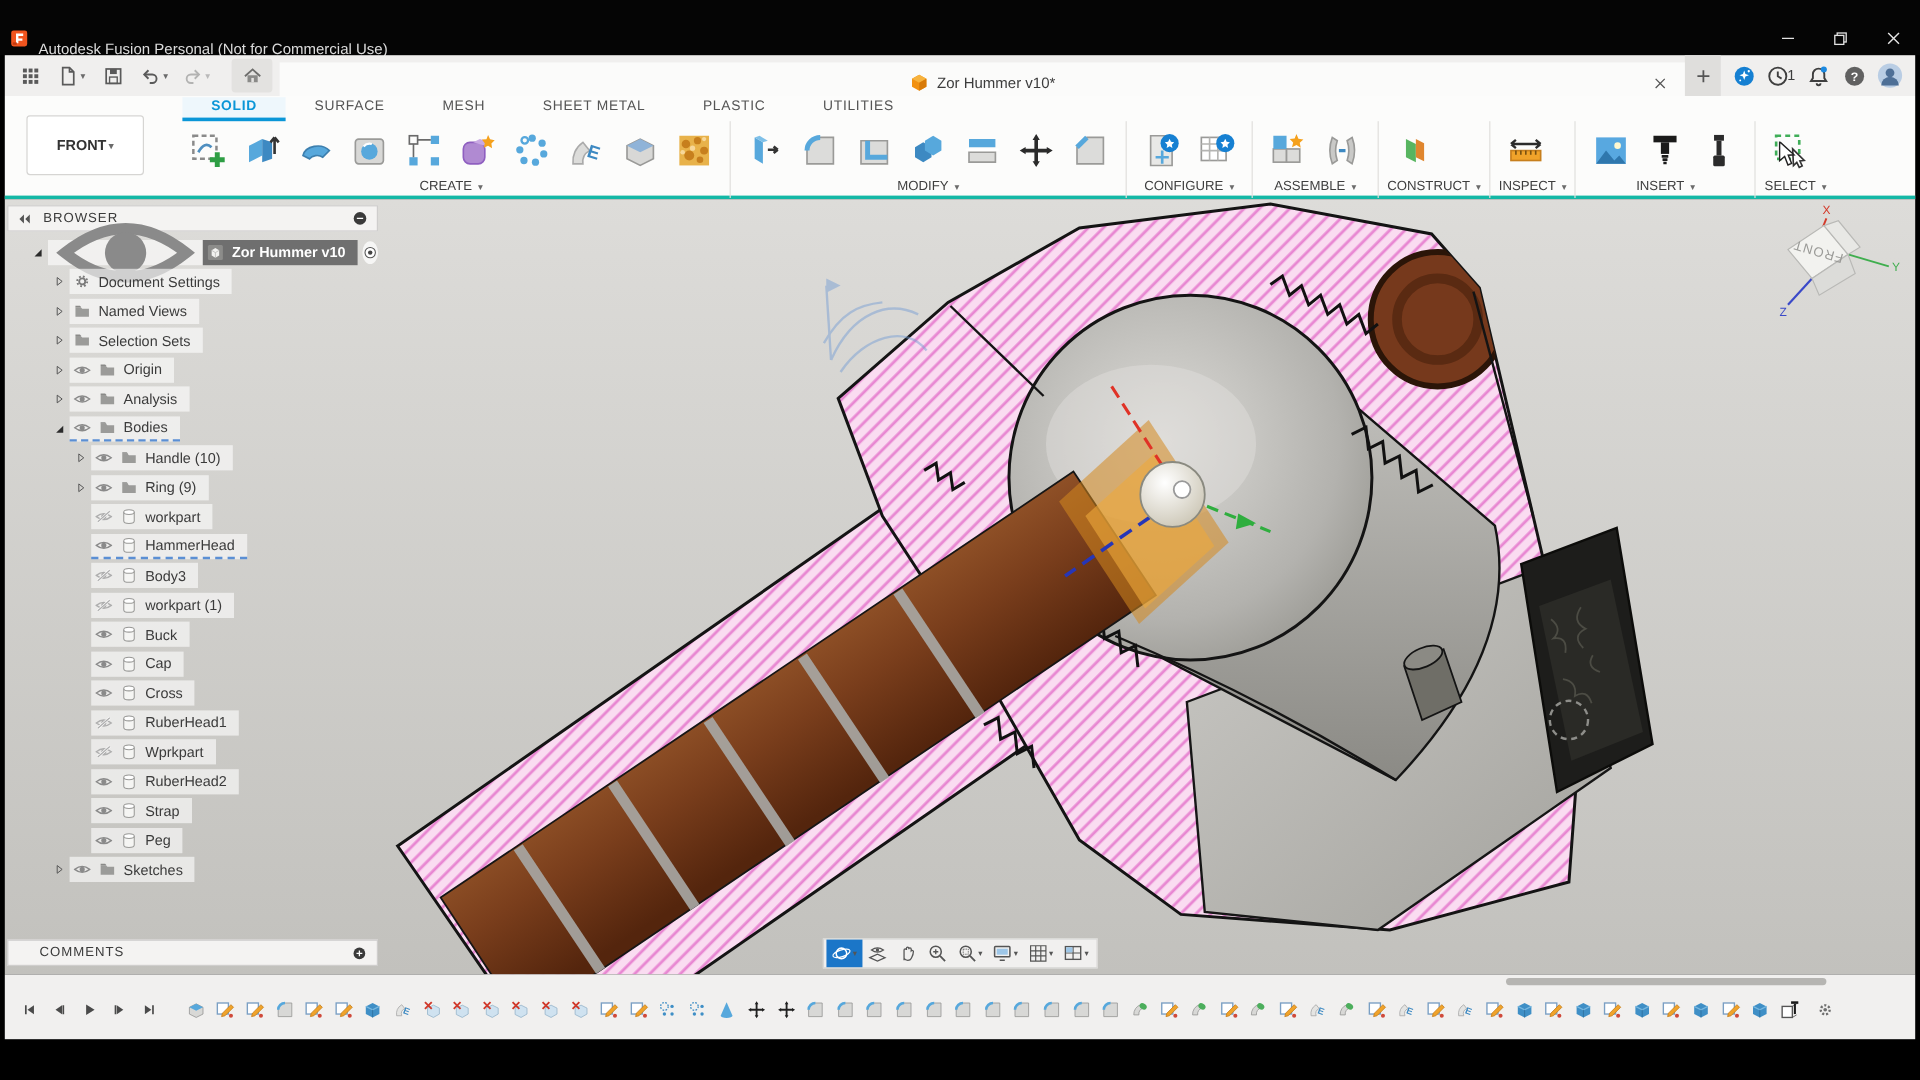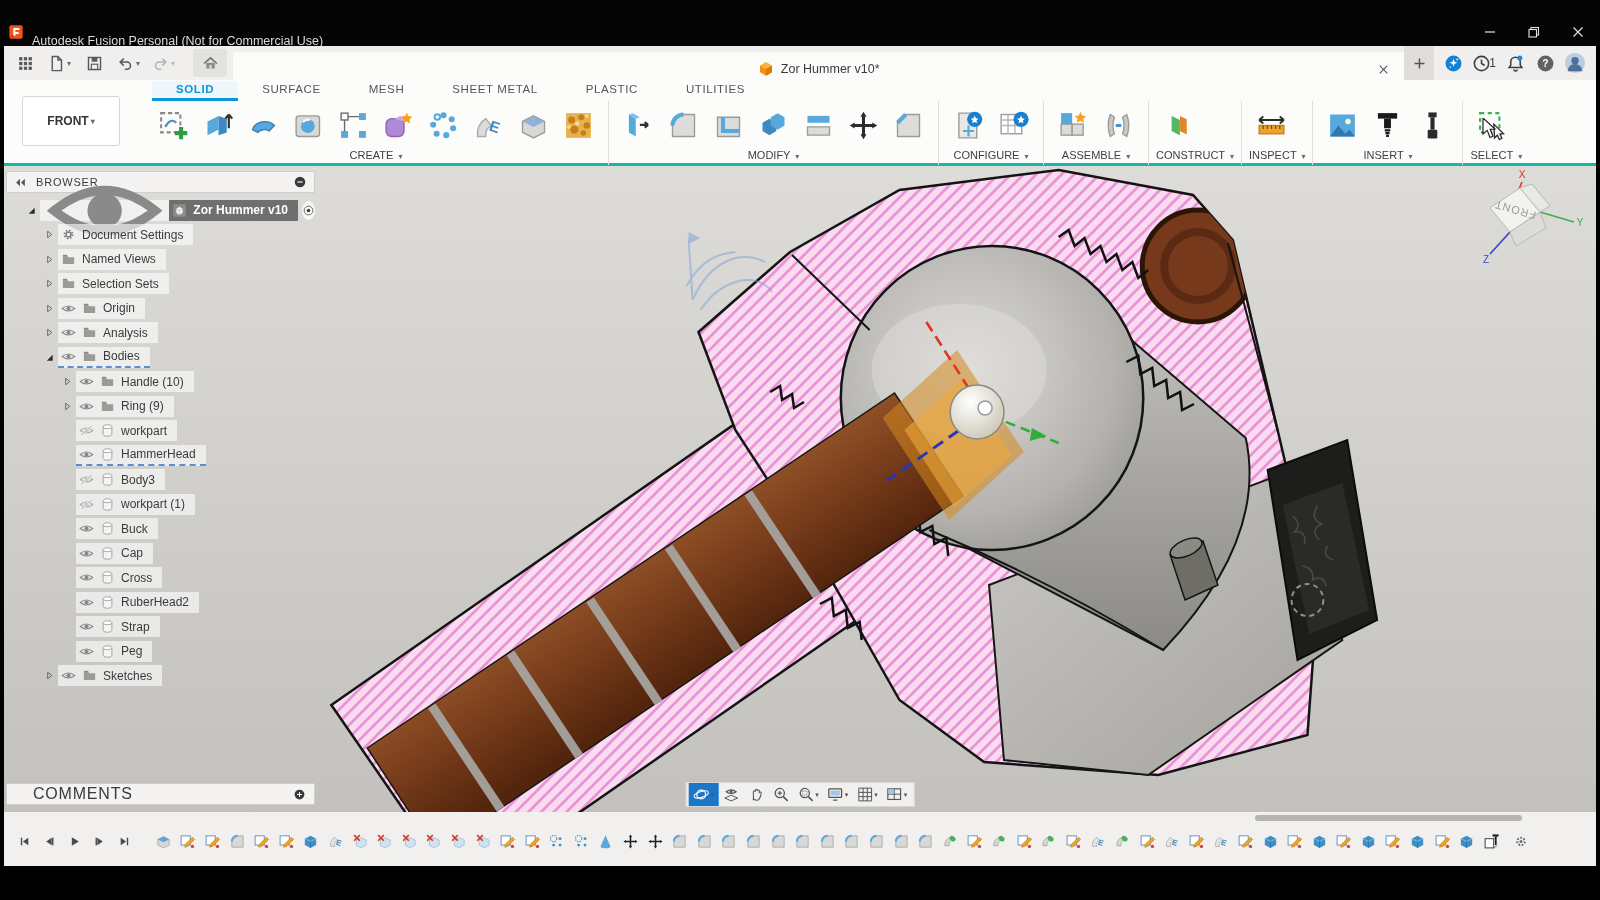--- a/index.html
+++ b/index.html
@@ -69,21 +69,21 @@
   .tlabel{font-size:12px;color:#3b3b3b;white-space:nowrap;}
   .pill.dashed{border-bottom:2px dashed #5b8fd4;}
   .eyechip{background:rgba(255,255,255,.6);height:21px;display:flex;align-items:center;padding:0 4px;}
   .pill.sel{background:#6f6f6f;}
   .pill.sel .tlabel{color:#fff;font-weight:bold;}
   .radiochip{background:rgba(255,255,255,.75);border-radius:50%;width:19px;height:19px;margin-left:4px;display:flex;align-items:center;justify-content:center;}
   .radiochip .icon{width:13px;height:13px;}
   .lvl0{padding-left:16px;} .lvl1{padding-left:34px;} .lvl2{padding-left:52px;}
 
   .comments{position:absolute;left:2px;top:617px;width:309px;height:22px;background:#f4f3f2;border:1px solid #cfcecd;display:flex;align-items:center;padding:0 8px 0 26px;}
-  .comments-label{font-size:16px;color:#3a3a3a;letter-spacing:.8px;}
+  .comments-label{font-size:11px;color:#3a3a3a;letter-spacing:.8px;}
   .comments .right{margin-left:auto;width:13px;height:13px;}
 
   
   .navbar{position:absolute;left:50%;transform:translateX(-50%);top:616px;height:25px;background:#f1f0ef;border:1px solid #d8d7d5;display:flex;align-items:center;padding:0 2px;}
   .navitem{height:23px;border:0;background:transparent;display:flex;align-items:center;justify-content:center;padding:0 4px;}
   .navitem .icon{width:17px;height:17px;}
   .navitem.active{background:#1b76c8;}
   .navitem .caret{font-size:7px;color:#555;margin-left:1px;}
 
   
@@ -1044,20 +1044,60 @@
                 </svg>
               </span>
               <span class="tlabel">Cross</span>
             </span>
           </div>
           <div class="trow lvl2">
             <span class="slot"></span>
             <span class="pill">
               <span class="icon ">
                 <svg viewBox="0 0 24 24">
+                  <path d="M2 12Q12 4 22 12 12 20 2 12Z" fill="none" stroke="#aeaeae" stroke-width="1.8"></path>
+                  <circle cx="12" cy="12" r="3.4" fill="#aeaeae"></circle>
+                  <path d="M4 19 20 5" stroke="#fff" stroke-width="3.4"></path>
+                  <path d="M4 19 20 5" stroke="#aeaeae" stroke-width="1.8"></path>
+                </svg>
+              </span>
+              <span class="icon ">
+                <svg viewBox="0 0 24 24">
+                  <path d="M5 6v12a7 3.2 0 0 0 14 0V6" fill="#f5f5f3" stroke="#9a9a98" stroke-width="1.4"></path>
+                  <ellipse cx="12" cy="6" rx="7" ry="3.2" fill="#fff" stroke="#9a9a98" stroke-width="1.4"></ellipse>
+                </svg>
+              </span>
+              <span class="tlabel">RuberHead1</span>
+            </span>
+          </div>
+          <div class="trow lvl2">
+            <span class="slot"></span>
+            <span class="pill">
+              <span class="icon ">
+                <svg viewBox="0 0 24 24">
+                  <path d="M2 12Q12 4 22 12 12 20 2 12Z" fill="none" stroke="#aeaeae" stroke-width="1.8"></path>
+                  <circle cx="12" cy="12" r="3.4" fill="#aeaeae"></circle>
+                  <path d="M4 19 20 5" stroke="#fff" stroke-width="3.4"></path>
+                  <path d="M4 19 20 5" stroke="#aeaeae" stroke-width="1.8"></path>
+                </svg>
+              </span>
+              <span class="icon ">
+                <svg viewBox="0 0 24 24">
+                  <path d="M5 6v12a7 3.2 0 0 0 14 0V6" fill="#f5f5f3" stroke="#9a9a98" stroke-width="1.4"></path>
+                  <ellipse cx="12" cy="6" rx="7" ry="3.2" fill="#fff" stroke="#9a9a98" stroke-width="1.4"></ellipse>
+                </svg>
+              </span>
+              <span class="tlabel">Wprkpart</span>
+            </span>
+          </div>
+          <div class="trow lvl2">
+            <span class="slot"></span>
+            <span class="pill">
+              <span class="icon ">
+                <svg viewBox="0 0 24 24">
                   <path d="M2 12Q12 4 22 12 12 20 2 12Z" fill="none" stroke="#8a8a8a" stroke-width="1.8"></path>
                   <circle cx="12" cy="12" r="3.4" fill="#8a8a8a"></circle>
                 </svg>
               </span>
               <span class="icon ">
                 <svg viewBox="0 0 24 24">
                   <path d="M5 6v12a7 3.2 0 0 0 14 0V6" fill="#f5f5f3" stroke="#9a9a98" stroke-width="1.4"></path>
                   <ellipse cx="12" cy="6" rx="7" ry="3.2" fill="#fff" stroke="#9a9a98" stroke-width="1.4"></ellipse>
                 </svg>
               </span>

